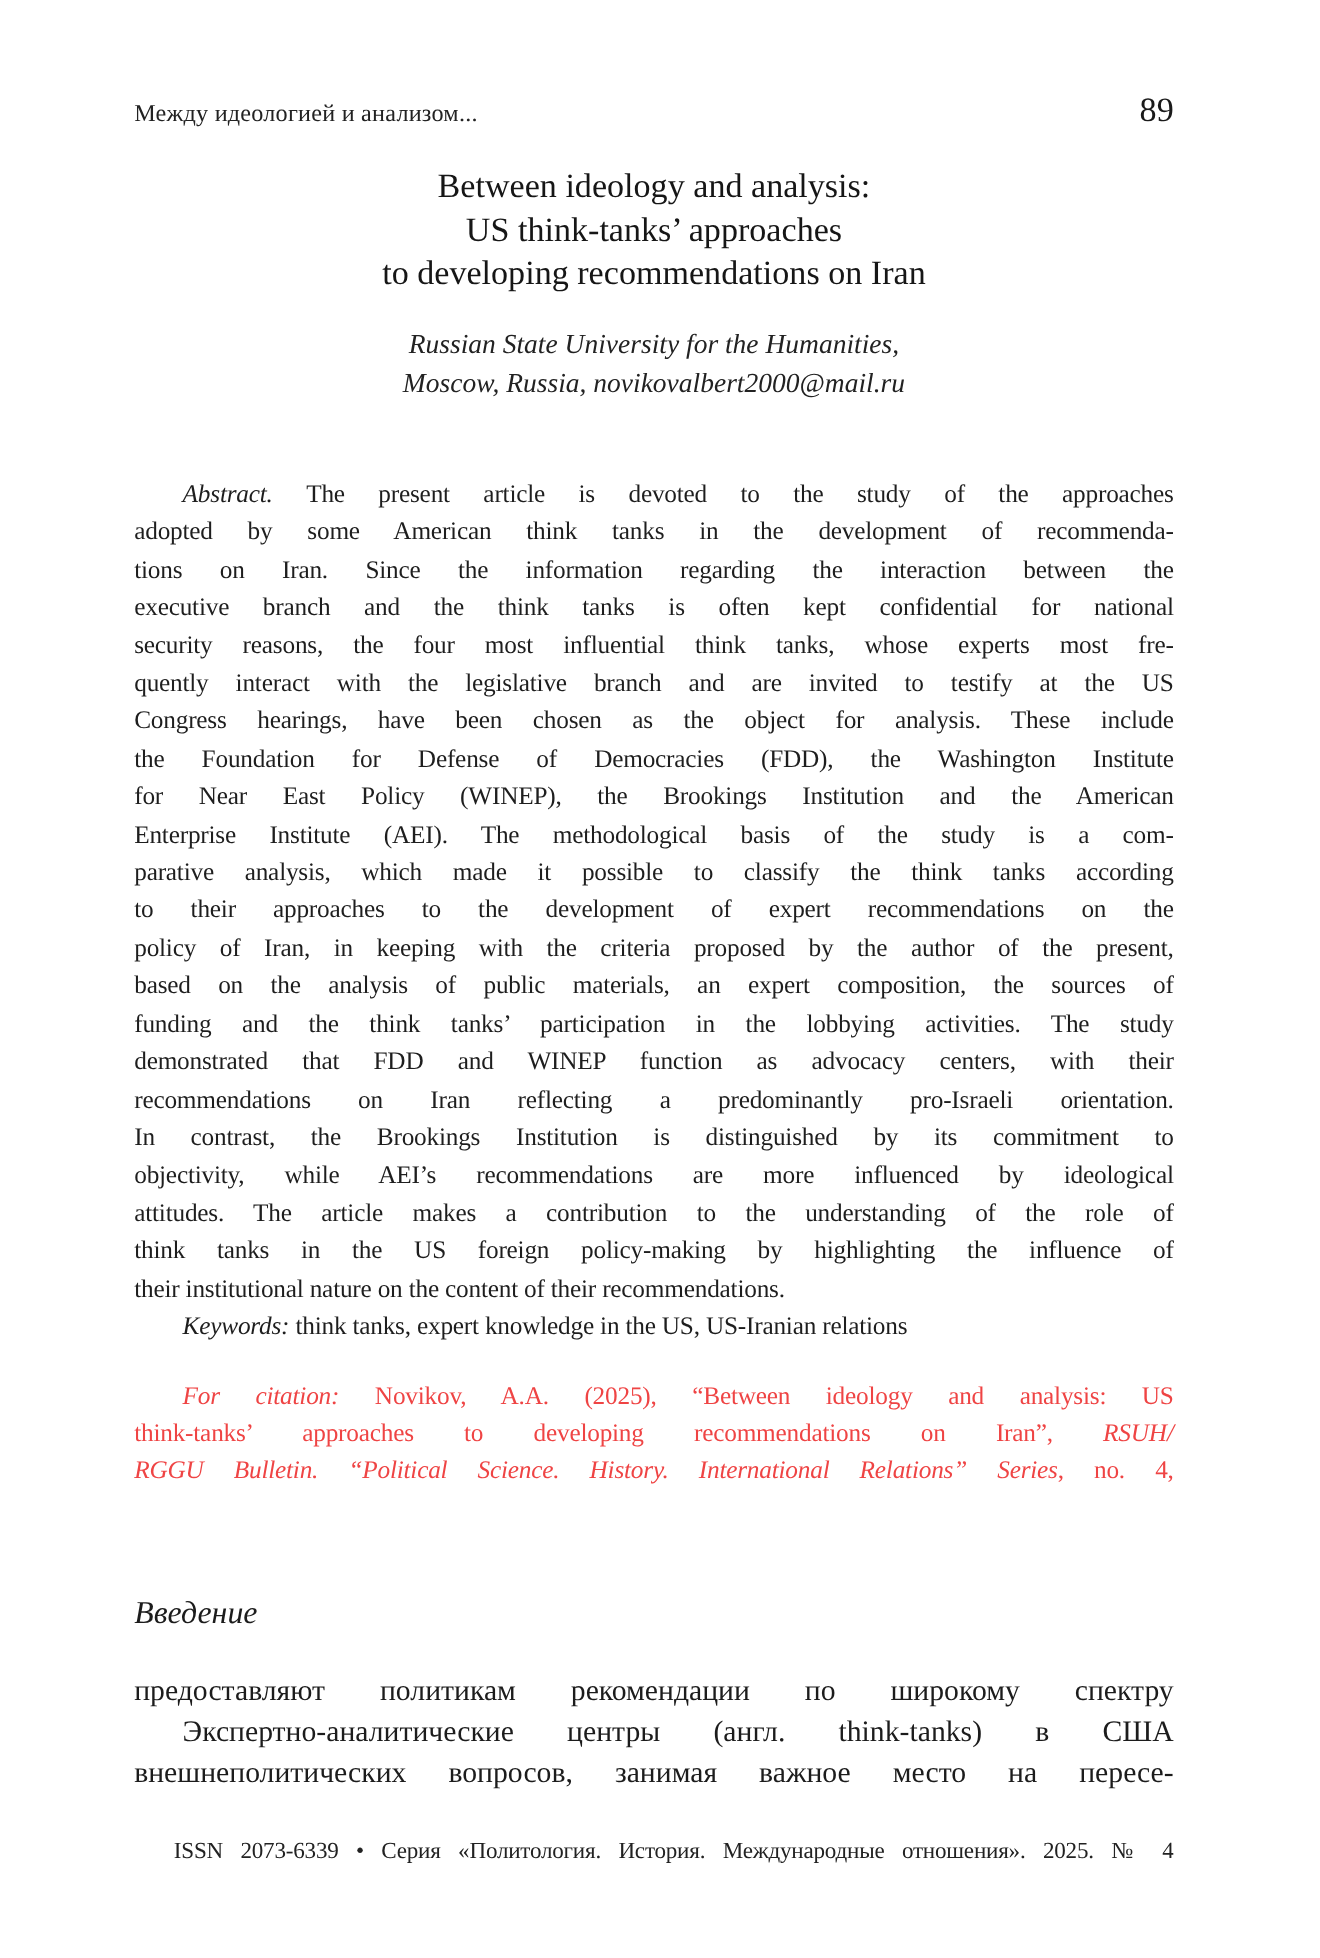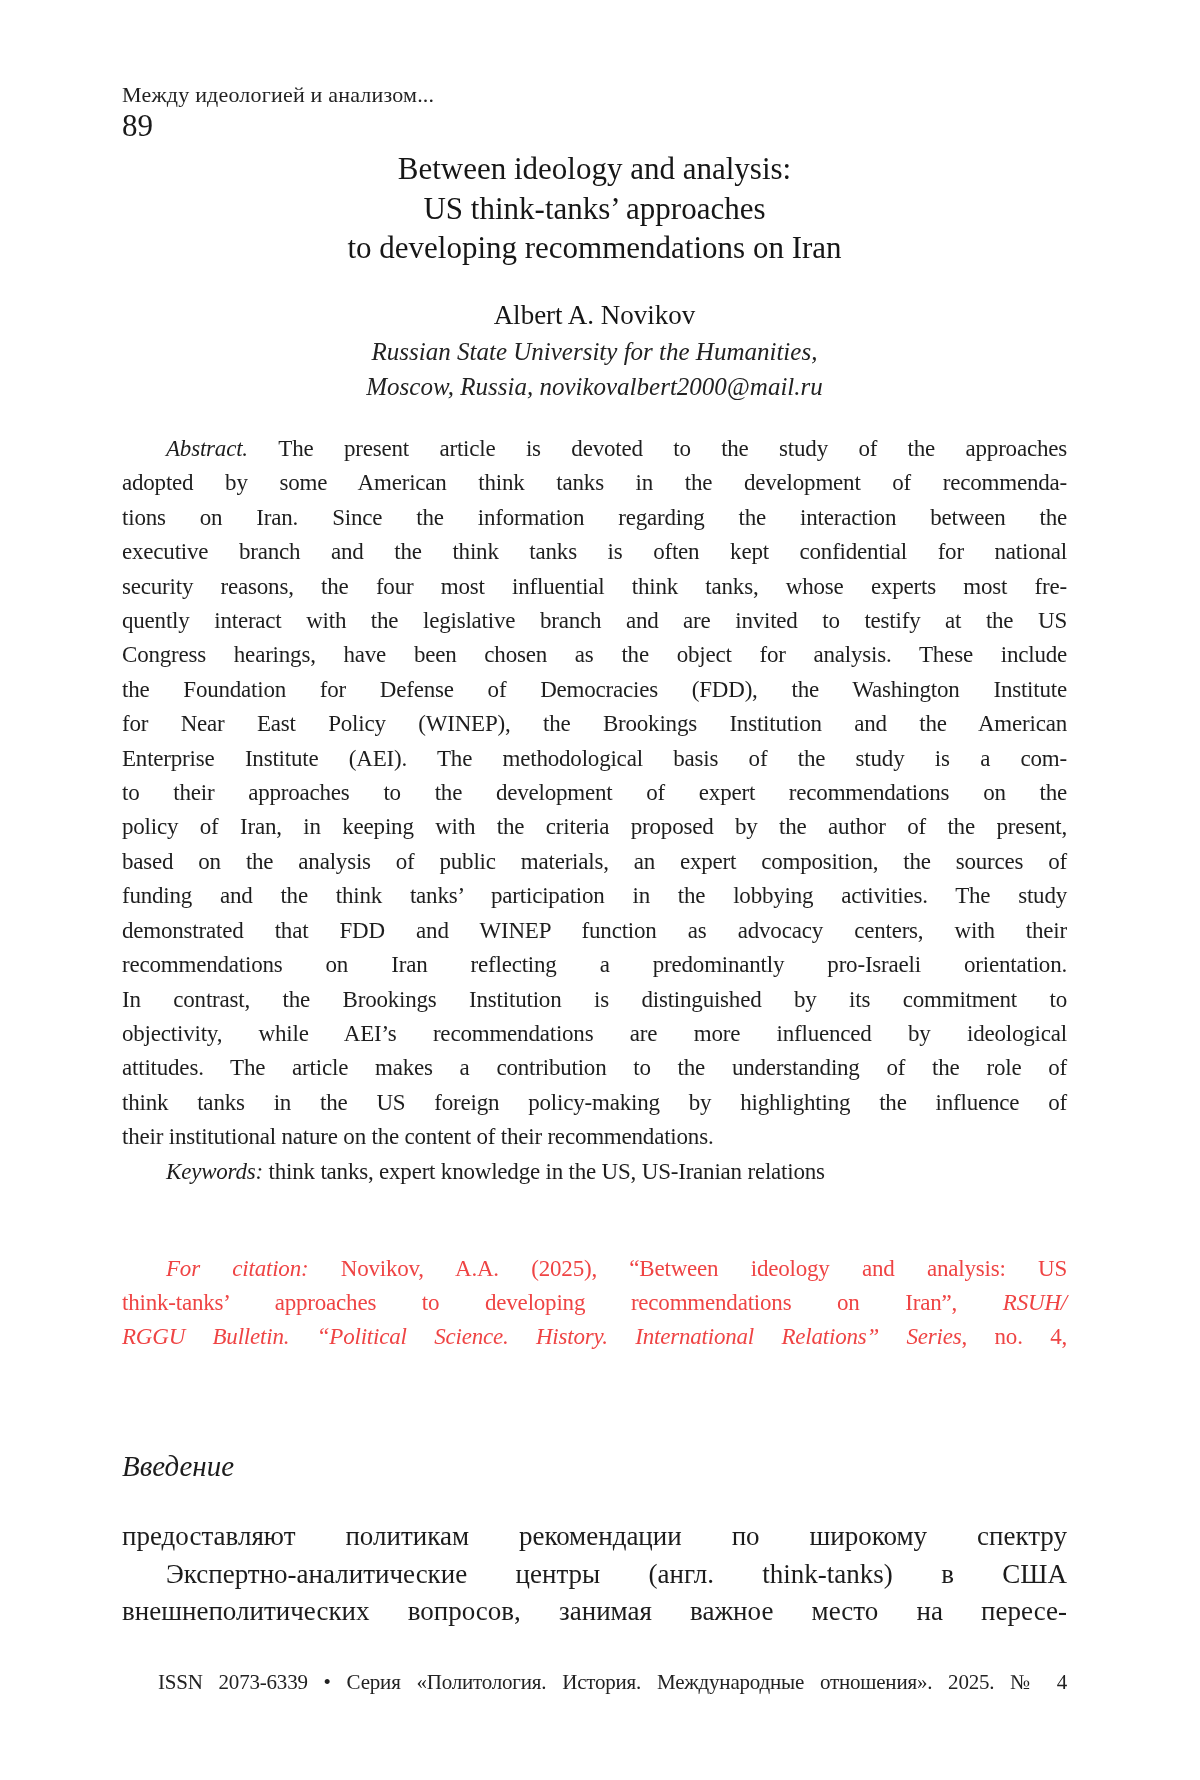--- a/index.html
+++ b/index.html
@@ -5,21 +5,21 @@
   html, body { margin: 0; padding: 0; }
   body {
     width: 1200px; height: 1780px;
     background: #ffffff;
     font-family: "Liberation Serif", "DejaVu Serif", serif;
     color: #1e1e1e;
     -webkit-font-smoothing: antialiased;
   }
   .page { position: relative; width: 1200px; height: 1780px; overflow: hidden; background: #fff; }
 
-  .block { position: absolute; left: 122px; right: 133px; flex-direction: column; }
+  .block { position: absolute; left: 122px; right: 133px; }
 
   .header-row {
     top: 82px;
     display: flex; justify-content: space-between; align-items: baseline;
   }
   .running-head { font-size: 22px; letter-spacing: 0.2px; color: #222; }
   .page-number { font-size: 31px; color: #1a1a1a; }
 
   .title-block {
     top: 149px; text-align: center;
@@ -74,38 +74,38 @@
     <span class="page-number">89</span>
   </div>
 
   <div class="block title-block">
       <div class="pline">Between ideology and analysis:</div>
       <div class="pline">US think-tanks’ approaches</div>
       <div class="pline">to developing recommendations on Iran</div>
     </div>
 
   <div class="block byline">
-    <div class="author-name">Albert A. Novikov</div>
     <div class="affiliation">
         <div class="pline">Russian State University for the Humanities,</div>
         <div class="pline">Moscow, Russia, novikovalbert2000@mail.ru</div>
       </div>
   </div>
 
   <div class="block abstract-block">
       <div class="rline jl ind"><em>Abstract. </em><span>The present article is devoted to the study of the approaches</span></div>
       <div class="rline jl"><span>adopted by some American think tanks in the development of recommenda-</span></div>
       <div class="rline jl"><span>tions on Iran. Since the information regarding the interaction between the</span></div>
       <div class="rline jl"><span>executive branch and the think tanks is often kept confidential for national</span></div>
       <div class="rline jl"><span>security reasons, the four most influential think tanks, whose experts most fre-</span></div>
       <div class="rline jl"><span>quently interact with the legislative branch and are invited to testify at the US</span></div>
       <div class="rline jl"><span>Congress hearings, have been chosen as the object for analysis. These include</span></div>
       <div class="rline jl"><span>the Foundation for Defense of Democracies (FDD), the Washington Institute</span></div>
       <div class="rline jl"><span>for Near East Policy (WINEP), the Brookings Institution and the American</span></div>
       <div class="rline jl"><span>Enterprise Institute (AEI). The methodological basis of the study is a com-</span></div>
+      <div class="rline jl"><span>parative analysis, which made it possible to classify the think tanks according</span></div>
       <div class="rline jl"><span>to their approaches to the development of expert recommendations on the</span></div>
       <div class="rline jl"><span>policy of Iran, in keeping with the criteria proposed by the author of the present,</span></div>
       <div class="rline jl"><span>based on the analysis of public materials, an expert composition, the sources of</span></div>
       <div class="rline jl"><span>funding and the think tanks’ participation in the lobbying activities. The study</span></div>
       <div class="rline jl"><span>demonstrated that FDD and WINEP function as advocacy centers, with their</span></div>
       <div class="rline jl"><span>recommendations on Iran reflecting a predominantly pro-Israeli orientation.</span></div>
       <div class="rline jl"><span>In contrast, the Brookings Institution is distinguished by its commitment to</span></div>
       <div class="rline jl"><span>objectivity, while AEI’s recommendations are more influenced by ideological</span></div>
       <div class="rline jl"><span>attitudes. The article makes a contribution to the understanding of the role of</span></div>
       <div class="rline jl"><span>think tanks in the US foreign policy-making by highlighting the influence of</span></div>

